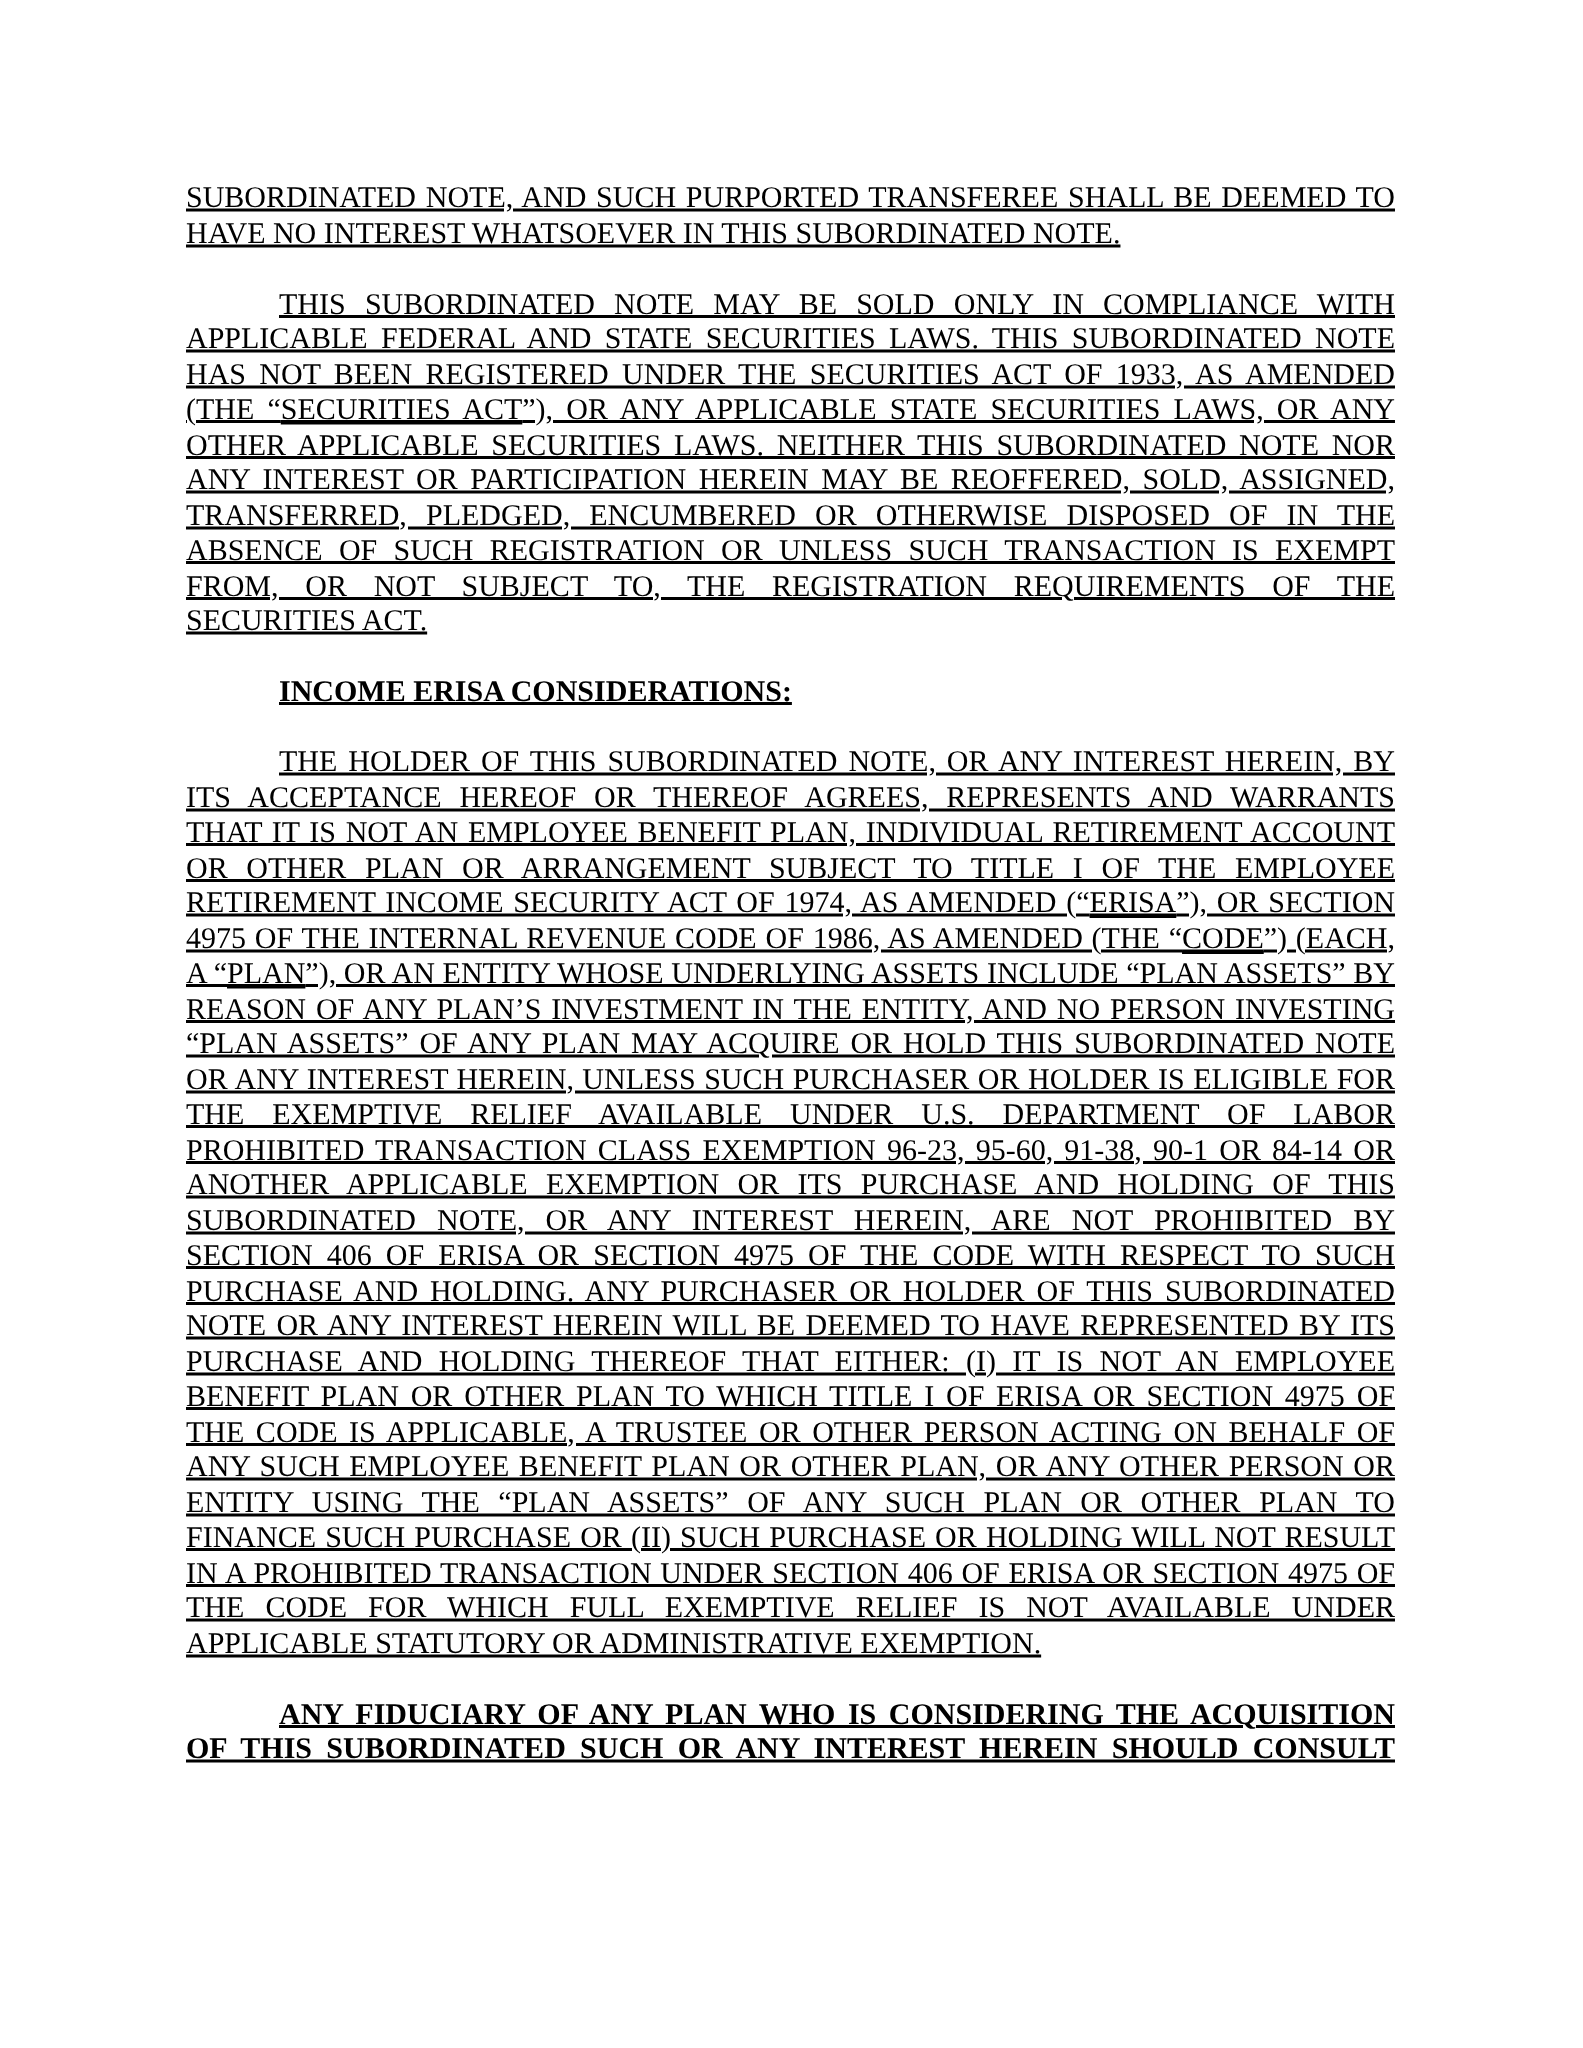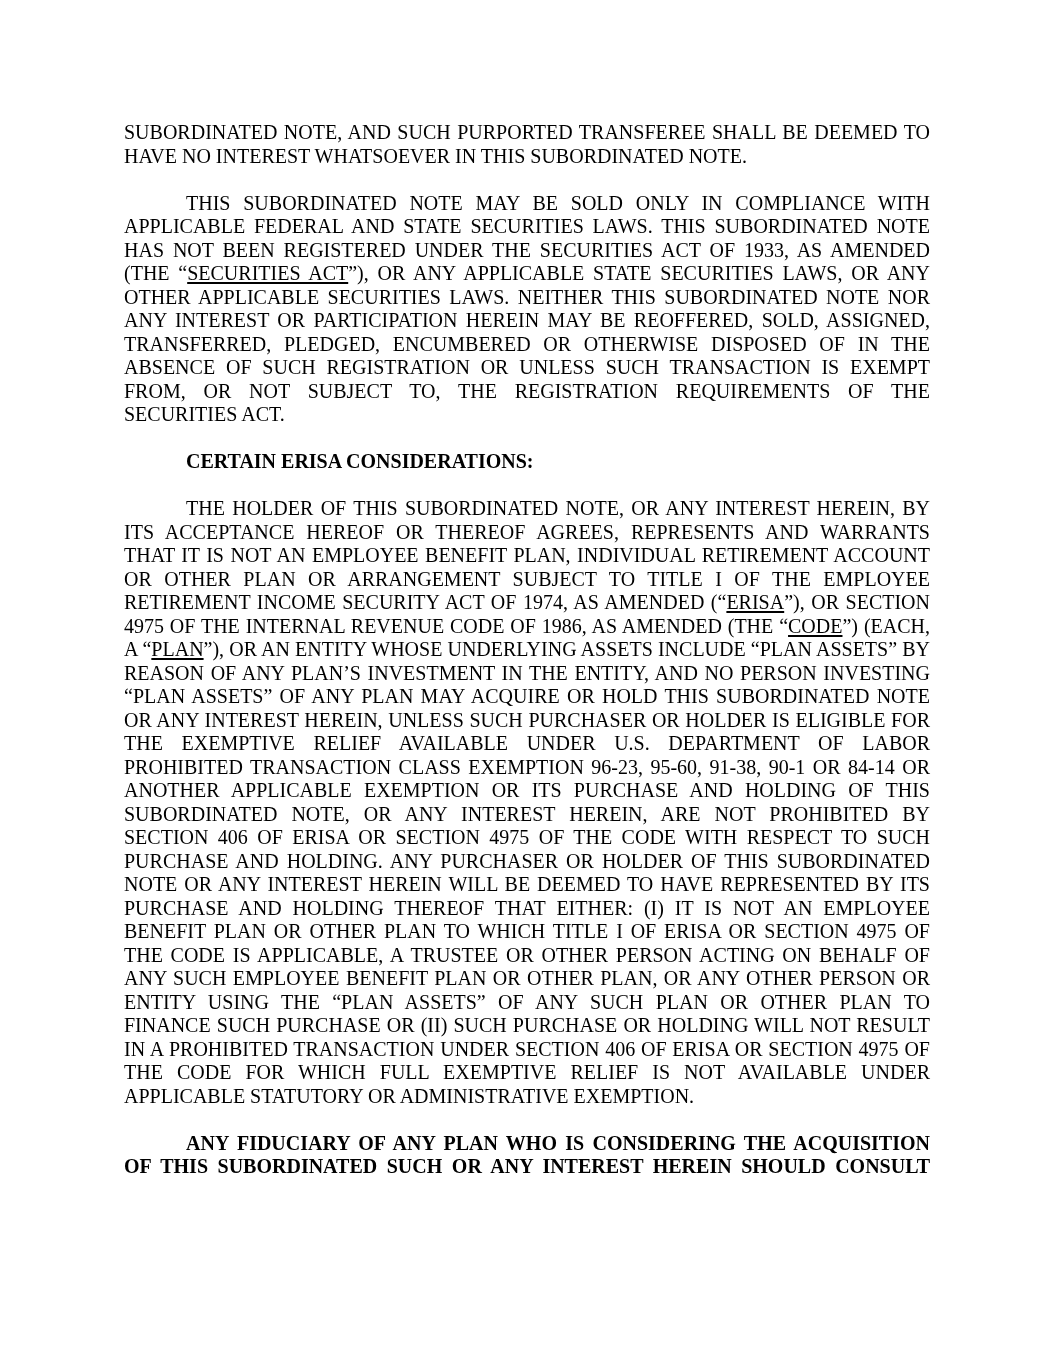--- a/index.html
+++ b/index.html
@@ -16,20 +16,21 @@
     color: #000000;
     padding: 121px 125px 0 124px;
     overflow: hidden;
     font-family: "Liberation Serif", "DejaVu Serif", serif;
     font-size: 20px;
     line-height: 23.5px;
   }
   .para {
     text-align: justify;
     margin: 0 0 23.5px 0;
+    text-decoration: underline;
   }
   .para.indent {
     text-indent: 62px;
   }
   .para.heading {
     font-weight: 700;
   }
   .para.bold-continued {
     font-weight: 700;
     text-align-last: justify;
@@ -41,17 +42,17 @@
     margin-top: 40px;
   }
 </style>
 </head>
 <body>
 
 <div class="page">
   <div id="doc-body">
       <div class="para body"><span class="run">SUBORDINATED NOTE, AND SUCH PURPORTED TRANSFEREE SHALL BE DEEMED TO HAVE NO INTEREST WHATSOEVER IN THIS SUBORDINATED NOTE.</span></div>
       <div class="para body indent"><span class="run">THIS SUBORDINATED NOTE MAY BE SOLD ONLY IN COMPLIANCE WITH APPLICABLE FEDERAL AND STATE SECURITIES LAWS. THIS SUBORDINATED NOTE HAS NOT BEEN REGISTERED UNDER THE SECURITIES ACT OF 1933, AS AMENDED (THE “</span><span class="run u">SECURITIES ACT</span><span class="run">”), OR ANY APPLICABLE STATE SECURITIES LAWS, OR ANY OTHER APPLICABLE SECURITIES LAWS. NEITHER THIS SUBORDINATED NOTE NOR ANY INTEREST OR PARTICIPATION HEREIN MAY BE REOFFERED, SOLD, ASSIGNED, TRANSFERRED, PLEDGED, ENCUMBERED OR OTHERWISE DISPOSED OF IN THE ABSENCE OF SUCH REGISTRATION OR UNLESS SUCH TRANSACTION IS EXEMPT FROM, OR NOT SUBJECT TO, THE REGISTRATION REQUIREMENTS OF THE SECURITIES ACT.</span></div>
-      <div class="para heading indent"><span class="run">CERTAIN ERISA CONSIDERATIONS:</span></div>
+      <div class="para heading indent"><span class="run">INCOME ERISA CONSIDERATIONS:</span></div>
       <div class="para body indent"><span class="run">THE HOLDER OF THIS SUBORDINATED NOTE, OR ANY INTEREST HEREIN, BY ITS ACCEPTANCE HEREOF OR THEREOF AGREES, REPRESENTS AND WARRANTS THAT IT IS NOT AN EMPLOYEE BENEFIT PLAN, INDIVIDUAL RETIREMENT ACCOUNT OR OTHER PLAN OR ARRANGEMENT SUBJECT TO TITLE I OF THE EMPLOYEE RETIREMENT INCOME SECURITY ACT OF 1974, AS AMENDED (“</span><span class="run u">ERISA</span><span class="run">”), OR SECTION 4975 OF THE INTERNAL REVENUE CODE OF 1986, AS AMENDED (THE “</span><span class="run u">CODE</span><span class="run">”) (EACH, A “</span><span class="run u">PLAN</span><span class="run">”), OR AN ENTITY WHOSE UNDERLYING ASSETS INCLUDE “PLAN ASSETS” BY REASON OF ANY PLAN’S INVESTMENT IN THE ENTITY, AND NO PERSON INVESTING “PLAN ASSETS” OF ANY PLAN MAY ACQUIRE OR HOLD THIS SUBORDINATED NOTE OR ANY INTEREST HEREIN, UNLESS SUCH PURCHASER OR HOLDER IS ELIGIBLE FOR THE EXEMPTIVE RELIEF AVAILABLE UNDER U.S. DEPARTMENT OF LABOR PROHIBITED TRANSACTION CLASS EXEMPTION 96-23, 95-60, 91-38, 90-1 OR 84-14 OR ANOTHER APPLICABLE EXEMPTION OR ITS PURCHASE AND HOLDING OF THIS SUBORDINATED NOTE, OR ANY INTEREST HEREIN, ARE NOT PROHIBITED BY SECTION 406 OF ERISA OR SECTION 4975 OF THE CODE WITH RESPECT TO SUCH PURCHASE AND HOLDING.  ANY PURCHASER OR HOLDER OF THIS SUBORDINATED NOTE OR ANY INTEREST HEREIN WILL BE DEEMED TO HAVE REPRESENTED BY ITS PURCHASE AND HOLDING THEREOF THAT EITHER: (I) IT IS NOT AN EMPLOYEE BENEFIT PLAN OR OTHER PLAN TO WHICH TITLE I OF ERISA OR SECTION 4975 OF THE CODE IS APPLICABLE, A TRUSTEE OR OTHER PERSON ACTING ON BEHALF OF ANY SUCH EMPLOYEE BENEFIT PLAN OR OTHER PLAN, OR ANY OTHER PERSON OR ENTITY USING THE “PLAN ASSETS” OF ANY SUCH PLAN OR OTHER PLAN TO FINANCE SUCH PURCHASE OR (II) SUCH PURCHASE OR HOLDING WILL NOT RESULT IN A PROHIBITED TRANSACTION UNDER SECTION 406 OF ERISA OR SECTION 4975 OF THE CODE FOR WHICH FULL EXEMPTIVE RELIEF IS NOT AVAILABLE UNDER APPLICABLE STATUTORY OR ADMINISTRATIVE EXEMPTION.</span></div>
       <div class="para bold-continued indent"><span class="run">ANY FIDUCIARY OF ANY PLAN WHO IS CONSIDERING THE ACQUISITION OF THIS SUBORDINATED SUCH OR ANY INTEREST HEREIN SHOULD CONSULT</span></div>
     </div>
 </div>
 
 </body></html>

